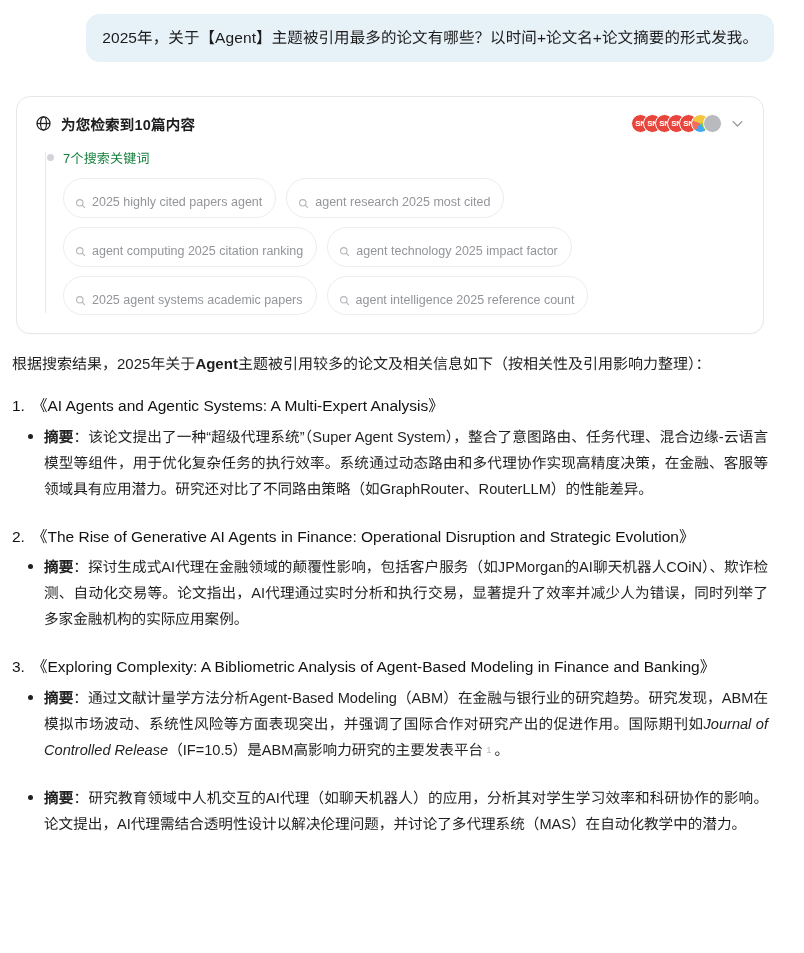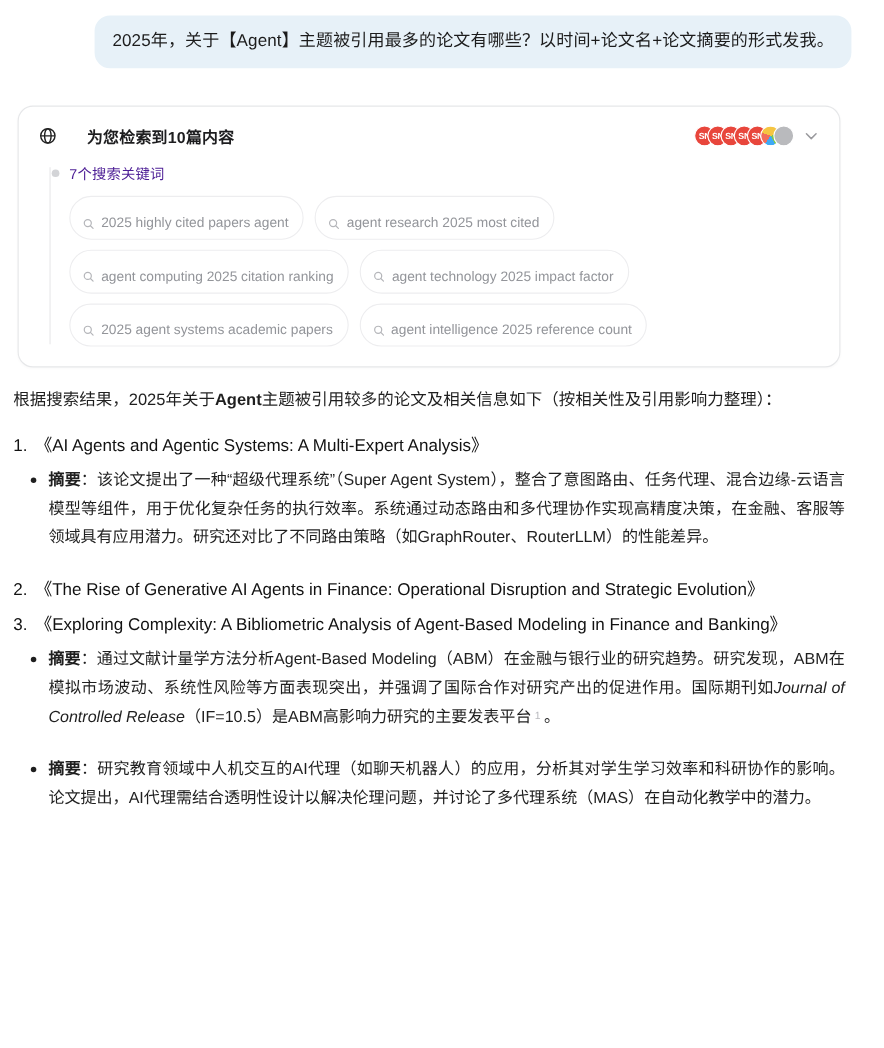--- a/index.html
+++ b/index.html
@@ -46,21 +46,21 @@
     box-shadow: 0 1px 2px rgba(0,0,0,0.02);
   }
   .card-head {
     display: flex;
     align-items: center;
     justify-content: space-between;
   }
   .card-head-left {
     display: flex;
     align-items: center;
-    gap: 27px;
+    gap: 9px;
   }
   .globe-icon { width: 17px; height: 17px; display: block; color: #222; flex: none; }
   .card-title {
     font-size: 14.5px;
     font-weight: 600;
     color: #1d1d1f;
     letter-spacing: .2px;
   }
   .card-head-right {
     display: flex;
@@ -99,21 +99,21 @@
   .tl-item { position: relative; padding-left: 22px; }
   .tl-dot {
     position: absolute;
     left: 6px; top: 6px;
     width: 7px; height: 7px;
     border-radius: 50%;
     background: #d3d4d7;
   }
   .tl-label {
     font-size: 13px;
-    color: #4c1d95;
+    color: #15803d;
     margin-bottom: 11px;
     letter-spacing: .2px;
   }
   .chips {
     display: flex;
     flex-wrap: wrap;
     gap: 9px 10px;
     max-width: 716px;
   }
   .chip {
@@ -278,20 +278,24 @@
     <div id="papers">
         <div class="paper">
           <p class="paper-title"><span class="num">1.</span><span>《AI Agents and Agentic Systems: A Multi-Expert Analysis》</span></p>
           <div class="abstract-wrap">
             <span class="abs-bullet"></span>
             <p class="abstract"><b>摘要</b><span>：该论文提出了一种“超级代理系统”（Super Agent System），整合了意图路由、任务代理、混合边缘-云语言模型等组件，用于优化复杂任务的执行效率。系统通过动态路由和多代理协作实现高精度决策，在金融、客服等领域具有应用潜力。研究还对比了不同路由策略（如GraphRouter、RouterLLM）的性能差异。</span></p>
           </div>
         </div>
         <div class="paper">
           <p class="paper-title"><span class="num">2.</span><span>《The Rise of Generative AI Agents in Finance: Operational Disruption and Strategic Evolution》</span></p>
+          <div class="abstract-wrap">
+            <span class="abs-bullet"></span>
+            <p class="abstract"><b>摘要</b><span>：探讨生成式AI代理在金融领域的颠覆性影响，包括客户服务（如JPMorgan的AI聊天机器人COiN）、欺诈检测、自动化交易等。论文指出，AI代理通过实时分析和执行交易，显著提升了效率并减少人为错误，同时列举了多家金融机构的实际应用案例。</span></p>
+          </div>
         </div>
         <div class="paper">
           <p class="paper-title"><span class="num">3.</span><span>《Exploring Complexity: A Bibliometric Analysis of Agent-Based Modeling in Finance and Banking》</span></p>
           <div class="abstract-wrap">
             <span class="abs-bullet"></span>
             <p class="abstract"><b>摘要</b><span>：通过文献计量学方法分析Agent-Based Modeling（ABM）在金融与银行业的研究趋势。研究发现，ABM在模拟市场波动、系统性风险等方面表现突出，并强调了国际合作对研究产出的促进作用。国际期刊如</span><i>Journal of Controlled Release</i><span>（IF=10.5）是ABM高影响力研究的主要发表平台</span><sup class="cite">1</sup><span>。</span></p>
           </div>
         </div>
         <div class="paper">
           <div class="abstract-wrap">

